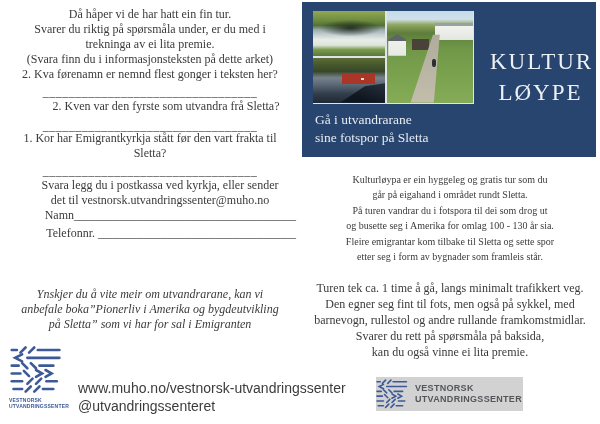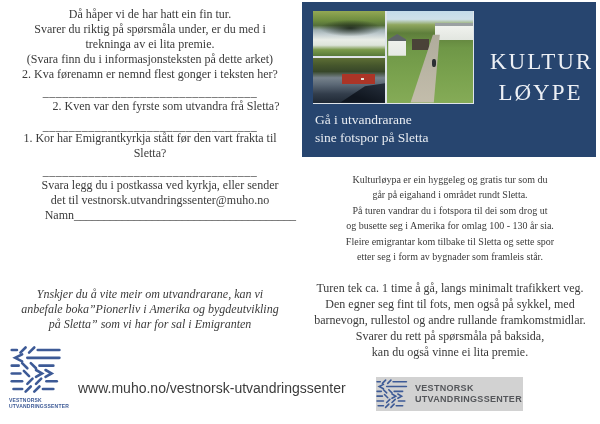--- a/index.html
+++ b/index.html
@@ -88,20 +88,21 @@
 
 <div class="abs body-txt tc ml" id="q3">1. Kor har Emigrantkyrkja stått før den vart frakta til
 Sletta?</div>
 <div class="abs body-txt tc" id="ans3">_________________________________</div>
 
 <div class="abs body-txt tc ml" id="submit-note">Svara legg du i postkassa ved kyrkja, eller sender
 det til vestnorsk.utvandringssenter@muho.no</div>
 
 <div class="abs" id="form">
   <div>Namn_____________________________________</div>
+  <div>Telefonnr. _________________________________</div>
 </div>
 
 <div class="abs body-txt tc ml" id="book-note">Ynskjer du å vite meir om utvandrarane, kan vi
 anbefale boka”Pionerliv i Amerika og bygdeutvikling
 på Sletta” som vi har for sal i Emigranten</div>
 
 <svg class="abs logo-mark" id="logo-left" viewBox="0 0 60 56" stroke="#3d5a96" stroke-width="3">
   <line x1="2" y1="5" x2="8" y2="5"></line>
     <line x1="12" y1="8" x2="18" y2="2"></line>
     <line x1="22" y1="8" x2="28" y2="2"></line>
@@ -123,20 +124,21 @@
   <line x1="4" y1="50" x2="14" y2="50"></line>
     <line x1="18" y1="53" x2="24" y2="47"></line>
     <line x1="28" y1="53" x2="34" y2="47"></line>
     <line x1="38" y1="50" x2="50" y2="50"></line>
 </svg>
 <div class="abs sans ml" id="logo-left-caption" style="color:#3d5a96">VESTNORSK
 UTVANDRINGSSENTER</div>
 
 <div class="abs sans" id="contact">
   <div>www.muho.no/vestnorsk-utvandringssenter</div>
+  <div>@utvandringssenteret</div>
 </div>
 
 <div class="abs" id="blue-panel" style="background:#27456f">
 
   <div class="abs" id="collage">
     <div class="tile" id="tileA"></div>
     <div class="tile" id="tileC" style="grid-column:2;grid-row:1 / span 2;">
       <div class="buildings"></div>
       <div class="chapel"></div>
       <div class="shed"></div>

